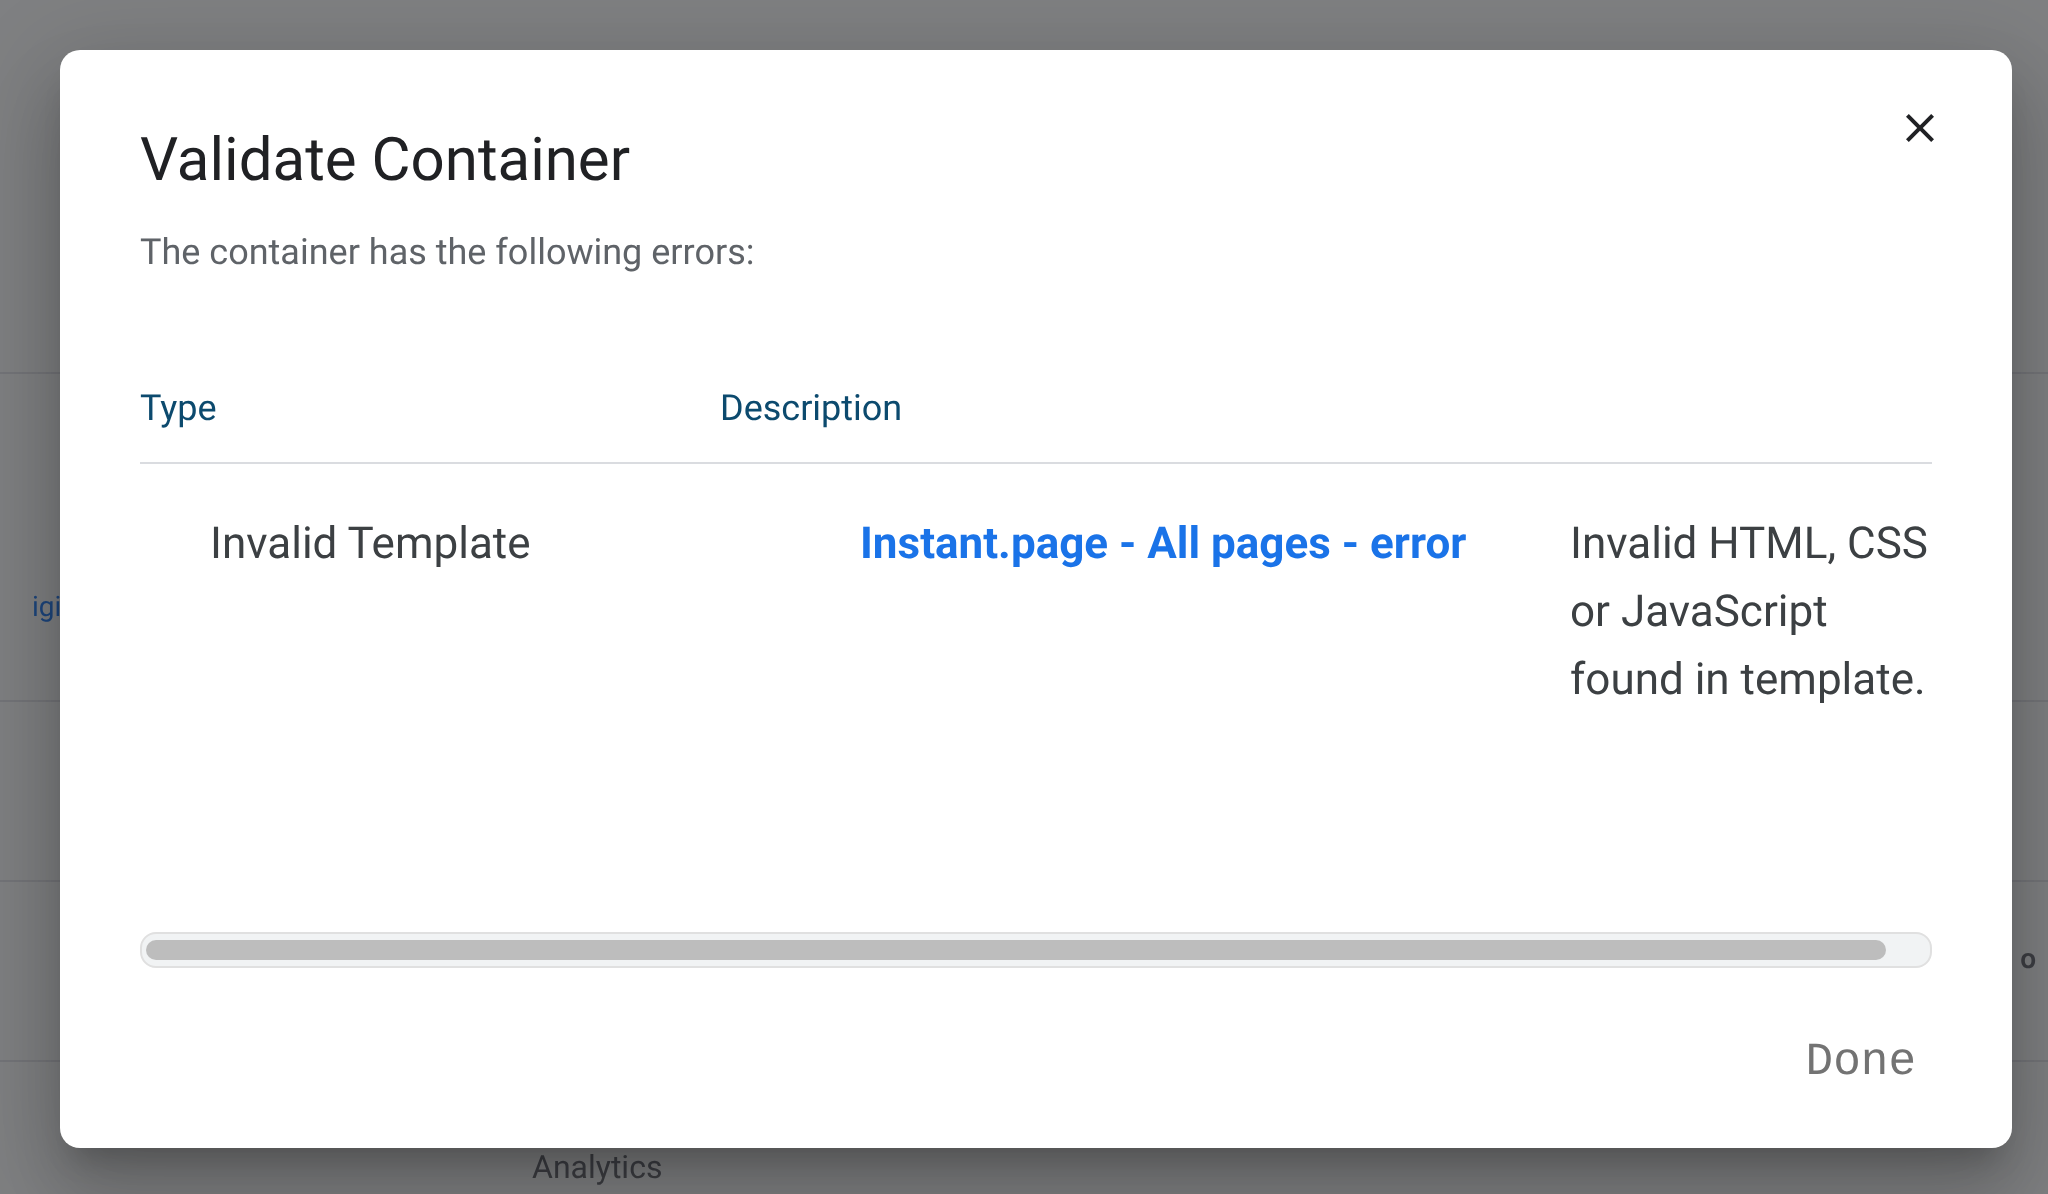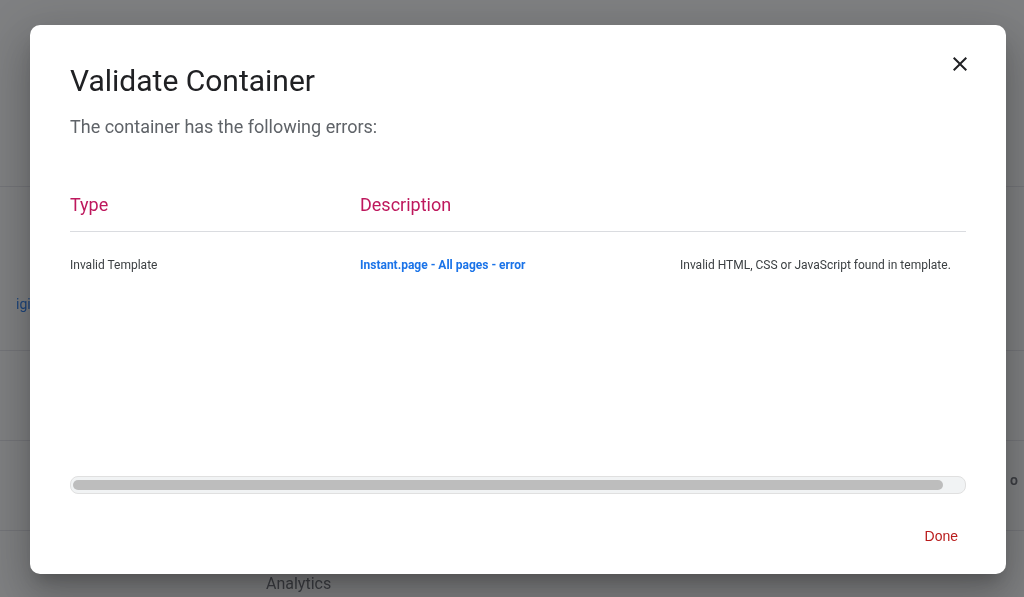--- a/index.html
+++ b/index.html
@@ -66,28 +66,29 @@
     .col-type { flex: 0 0 290px; }
     .col-location { flex: 0 0 320px; font-weight: bold; }
     .col-description { flex: 1; }
 
     .table-header {
       padding-bottom: 16px;
       border-bottom: 1px solid #dadce0;
     }
     .table-header .cell {
       font-size: 18px;
-      color: #be185d;
+      color: #0c4a6e;
       font-weight: 400;
     }
     .table-body .cell {
       padding-top: 24px;
-      font-size: 12px;
+      font-size: 22px;
       color: #3c4043;
       line-height: 1.55;
+      margin-left: 35px;
     }
     .table-body .loc-link {
       color: #1a73e8; text-decoration: none;
     }
 
     .scrollbar-stub {
       height: 18px;
       background: #f1f3f4;
       border: 1px solid #e0e0e0;
       border-radius: 8px;
@@ -101,24 +102,24 @@
       flex: 1;
       margin-right: 20px;
     }
 
     .footer {
       display: flex; justify-content: flex-end;
       padding-top: 28px;
     }
     .done-btn {
       border: none; background: transparent;
-      color: #b91c1c; font-size: 14px; font-weight: 500;
+      color: #737373; font-size: 23px; font-weight: 500;
       cursor: pointer;
       padding: 6px 8px;
-      font-family: Liberation Sans, sans-serif;
+      font-family: Liberation Mono, monospace;
     }
   </style>
 </head>
 <body>
 
 <div class="bg-line" style="top:186px"></div>
 <a class="bg-hint blue" style="top:296px;left:0">igin</a>
 <div class="bg-line" style="top:350px"></div>
 <div class="bg-line" style="top:440px"></div>
 <div class="bg-line" style="top:530px"></div>

